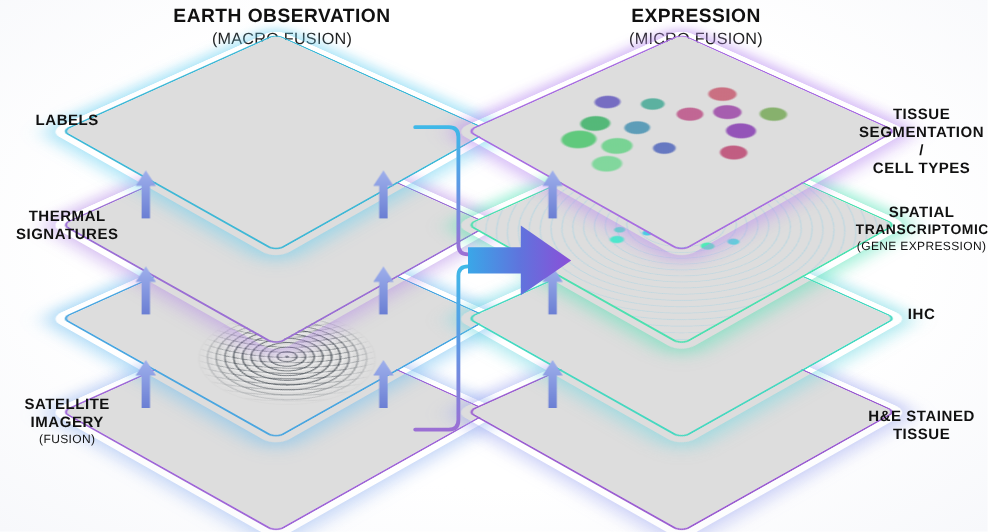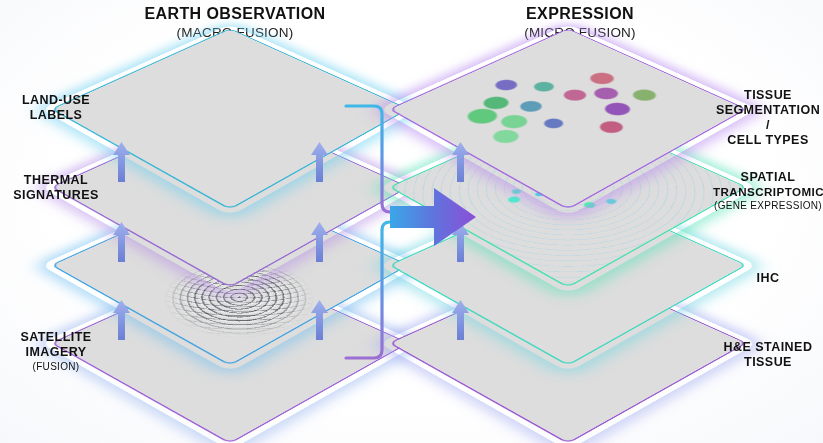--- a/index.html
+++ b/index.html
@@ -317,21 +317,20 @@
 
       <path d="M16 26 H44 Q52 26 52 34 V124 Q52 132 60 132 H78" fill="none" stroke="url(#brk)" stroke-width="3.2" stroke-linecap="round"></path>
 
       <path d="M16 278 H44 Q52 278 52 270 V150 Q52 142 60 142 H78" fill="none" stroke="url(#brk)" stroke-width="3.2" stroke-linecap="round"></path>
 
       <path d="M60 126 H104 V108 L146 137 L104 166 V148 H60 Z" fill="url(#bigarrow)" stroke="none"></path>
     </svg>
   </div>
 
   <div class="side-label lbl-left" style="top:93px;">
-    <span class="l1">LAND-USE</span>
     <span class="l1">LABELS</span>
   </div>
   <div class="side-label lbl-left" style="top:173px;">
     <span class="l1">THERMAL</span>
     <span class="l1">SIGNATURES</span>
   </div>
   <div class="side-label lbl-left" style="top:330px;">
     <span class="l1">SATELLITE</span>
     <span class="l1">IMAGERY</span>
     <span class="l2">(FUSION)</span>
@@ -340,21 +339,21 @@
   <div class="side-label lbl-right" style="top:88px;">
     <span class="l1">TISSUE</span>
     <span class="l1">SEGMENTATION /</span>
     <span class="l1">CELL TYPES</span>
   </div>
   <div class="side-label lbl-right" style="top:170px;">
     <span class="l1">SPATIAL</span>
     <span class="l1" style="font-size:11.6px;">TRANSCRIPTOMICS</span>
     <span class="l2">(GENE EXPRESSION)</span>
   </div>
-  <div class="side-label lbl-right" style="top:255px;margin-top:16px;">
+  <div class="side-label lbl-right" style="top:255px;">
     <span class="l1">IHC</span>
   </div>
   <div class="side-label lbl-right" style="top:340px;">
     <span class="l1">H&amp;E STAINED</span>
     <span class="l1">TISSUE</span>
   </div>
 
 </div>
 
 </body></html>

